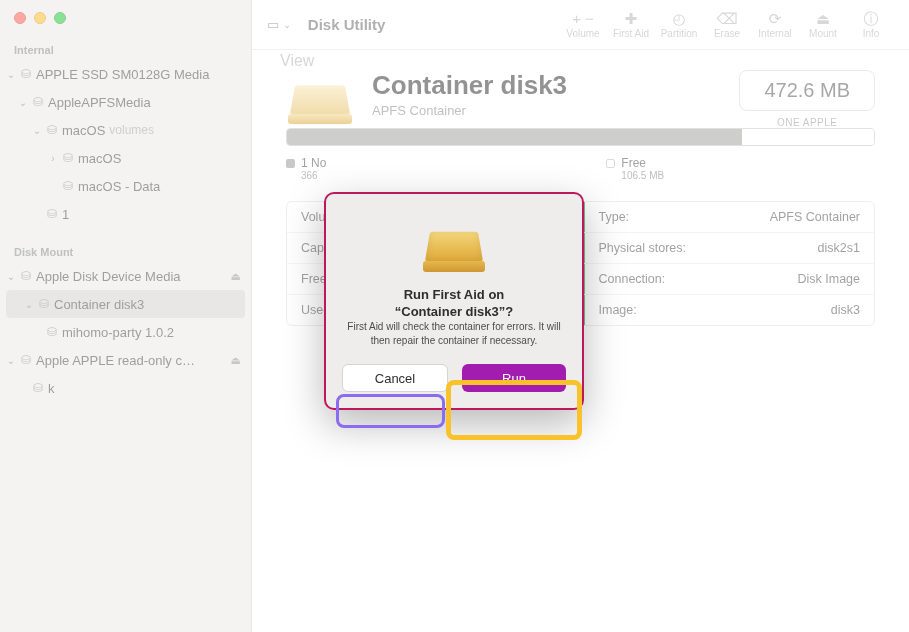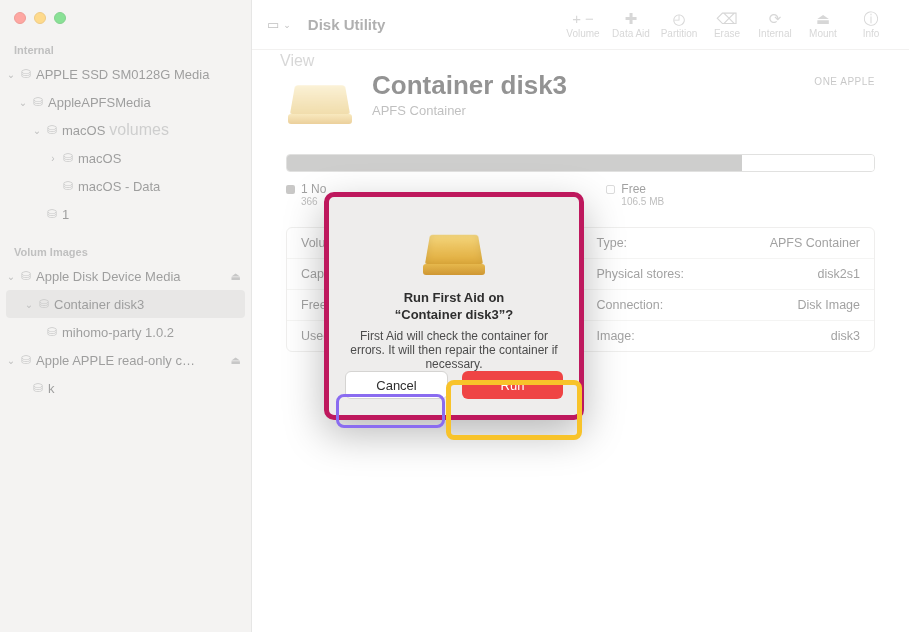--- a/index.html
+++ b/index.html
@@ -15,21 +15,21 @@
   .tl.red { background:#fe5f57; border:0.5px solid #e1493f; }
   .tl.yellow { background:#febc2e; border:0.5px solid #e0a023; }
   .tl.green { background:#28c840; border:0.5px solid #20ab34; }
 
   .section-label { font-size:11px; color:#8c8c8c; font-weight:600; padding:6px 14px 4px; }
   .tree { font-size:13px; color:#4f4f4f; }
   .row { display:flex; align-items:center; height:28px; padding-right:10px; cursor:default; }
   .row .chev { width:10px; text-align:center; color:#8c8c8c; font-size:10px; }
   .row .icon { width:20px; text-align:center; color:#9a9a9a; }
   .row.selected { background:#d5d4d2; border-radius:4px; margin:0 6px; padding-right:4px; }
-  .muted-small { color:#a6a6a6; font-size:16px; margin-left:4px; }
+  .muted-small { color:#a6a6a6; font-size:12px; margin-left:4px; }
   .eject { margin-left:auto; color:#9a9a9a; font-size:11px; }
   .ind0 { padding-left:6px; }  .ind1 { padding-left:18px; } .ind2 { padding-left:32px; }
   .ind3 { padding-left:48px; }
   .disk-ico { font-size:12px; }
 
   
   .main { flex:1; display:flex; flex-direction:column; background:#fff; }
 
   .toolbar { height:50px; border-bottom:1px solid #e7e6e4; display:flex; align-items:center; padding:0 14px; gap:0; }
   .tool-group { display:flex; flex-direction:column; align-items:center; justify-content:center; min-width:48px; color:#b7b7b7; }
@@ -47,62 +47,62 @@
     background:linear-gradient(#f3d78a,#dba94a); border-radius:3px; }
   .big-disk-icon .top { position:absolute; left:4px; right:4px; bottom:10px; height:38px;
     background:linear-gradient(#f8e7b6,#e6c26a); border-radius:4px 4px 2px 2px;
     transform:perspective(80px) rotateX(25deg); transform-origin:bottom center; }
   .head-text h1 { margin:0; font-size:26px; font-weight:700; color:#3b3b3b; }
   .head-text .sub { font-size:13px; color:#8d8d8d; margin-top:2px; }
   .size-box { margin-left:auto; text-align:center; }
   .size-pill { border:1px solid #d9d8d6; border-radius:8px; padding:8px 24px; font-size:20px; color:#5f5f5f; }
   .size-sub { font-size:10px; color:#9c9c9c; letter-spacing:0.5px; margin-top:6px; }
 
-  .usage-wrap { margin-top:30px; }
+  .usage-wrap { }
   .usage-bar { height:18px; border:1px solid #c9c8c6; border-radius:4px; overflow:hidden; display:flex; }
   .usage-bar .used { background:#a7a6a4; }
   .usage-bar .free { background:#fff; }
   .usage-legend { margin-top:10px; display:flex; gap:60px; font-size:12px; color:#555; }
   .usage-legend .entry { display:flex; flex-direction:column; }
   .usage-legend .top { display:flex; align-items:center; gap:6px; }
   .usage-legend .sw { width:9px; height:9px; border-radius:2px; }
   .sw.used { background:#9d9c9a; } .sw.free { background:#fff; border:1px solid #bdbdbd; }
   .usage-legend .val { font-size:10px; color:#888; margin-left:15px; }
   
   .usage-legend .entry.free-entry { margin-left:220px; }
 
   .info-grid { margin-top:20px; border:1px solid #e2e1df; border-radius:6px;
     display:grid; grid-template-columns:1fr 1fr; }
   .cell { display:flex; justify-content:space-between; font-size:12.5px;
     padding:8px 14px; color:#515151; }
-  .cell + .cell { border-left:2px solid #15803d;gap:16px; }
+  .cell + .cell { border-left:4px solid #15803d;gap:16px; }
   .crow:not(:first-child) .cell { border-top:1px solid #ececea; }
   .crow { display:contents; }
   .cell .k { color:#555; }
   .cell .v { color:#555; }
 
   
   .modal { position:absolute; z-index:10; left:324px; top:192px; width:260px;
-    background:#eeedec; border:5px solid #be185d; border-radius:10px;
+    background:#eeedec; border:2px solid #be185d; border-radius:10px;
     box-shadow:0 14px 40px rgba(0,0,0,0.28); padding:20px 16px 16px;
     display:flex; flex-direction:column; align-items:center; text-align:center; }
   .modal .disk-icon { width:66px; height:58px; position:relative; margin-bottom:14px; }
   .modal .disk-icon .base { position:absolute; left:2px; right:2px; bottom:0; height:11px;
     background:linear-gradient(#e6b84d,#cf9732); border-radius:3px; }
   .modal .disk-icon .top { position:absolute; left:4px; right:4px; bottom:11px; height:40px;
     background:linear-gradient(#f5d77e,#e0ab3b); border-radius:4px 4px 2px 2px;
     transform:perspective(90px) rotateX(28deg); transform-origin:bottom center;
     box-shadow:inset 0 0 10px rgba(0,0,0,0.08); }
   .modal .title1 { font-size:13px; font-weight:700; color:#2e2e2e; line-height:17px; }
-  .modal .desc { font-size:12px; color:#4c4c4c; line-height:14px; margin-top:6px; }
-  .modal .btns { display:flex; gap:14px; width:100%; }
+  .modal .desc { font-size:10px; color:#4c4c4c; line-height:14px; }
+  .modal .btns { display:flex; gap:14px; margin-top:16px; width:100%; }
   .modal .btn { flex:1; height:28px; border-radius:6px; font-size:13px;
     display:flex; align-items:center; justify-content:center; cursor:pointer; border:none; }
   .btn.cancel { background:#fff; color:#2e2e2e; border:1px solid #d5d4d2; }
-  .btn.run { background:#ef4444; color:#fff; }
+  .btn.run { background:#a21caf; color:#fff; }
 
   .highlight-cancel { position:absolute; z-index:11; left:336px; top:394px; width:109px; height:34px;
     border:3px solid #8a6cf0; border-radius:8px; pointer-events:none; }
   .highlight-run { position:absolute; z-index:11; left:446px; top:380px; width:136px; height:60px;
     border:5px solid #f8c32a; border-radius:8px; pointer-events:none; }
 </style>
 </head>
 <body>
 
 <div class="window">
@@ -141,21 +141,21 @@
           <span class="icon disk-ico">⛁</span>
           <span>macOS - Data</span>
         </div>
         <div class="row ind2">
           <span class="chev"></span>
           <span class="icon disk-ico">⛁</span>
           <span>1</span>
         </div>
       </div>
 
-    <div class="section-label" style="margin-top:12px">Volum Images</div>
+    <div class="section-label" style="margin-top:12px">Disk Mount</div>
     <div class="tree" id="tree-images">
         <div class="row ind0">
           <span class="chev">⌄</span>
           <span class="icon disk-ico">⛁</span>
           <span>Apple Disk Device Media</span>
           <span class="eject">⏏</span>
         </div>
         <div class="row ind1 selected">
           <span class="chev">⌄</span>
           <span class="icon disk-ico">⛁</span>
@@ -190,21 +190,21 @@
         <div class="lbl" style="position:absolute;top:55px;left:280px;font-size:16px;color:#b7b7b7">View</div>
         <div class="title-text">Disk Utility</div>
       </div>
       <div id="toolbar-items" style="display:flex">
           <div class="tool-group">
             <div class="glyph">+  −</div>
             <div class="lbl">Volume</div>
           </div>
           <div class="tool-group">
             <div class="glyph">✚</div>
-            <div class="lbl">Data Aid</div>
+            <div class="lbl">First Aid</div>
           </div>
           <div class="tool-group">
             <div class="glyph">◴</div>
             <div class="lbl">Partition</div>
           </div>
           <div class="tool-group">
             <div class="glyph">⌫</div>
             <div class="lbl">Erase</div>
           </div>
           <div class="tool-group">
@@ -226,20 +226,21 @@
       <div class="disk-head">
         <div class="big-disk-icon">
           <div class="top"></div>
             <div class="base"></div>
         </div>
         <div class="head-text">
           <h1>Container disk3</h1>
           <div class="sub">APFS Container</div>
         </div>
         <div class="size-box">
+          <div class="size-pill">472.6 MB</div>
           <div class="size-sub">ONE APPLE</div>
         </div>
       </div>
 
       <div class="usage-wrap">
         <div class="usage-bar">
           <div class="used" id="usage-used" style="flex: 0.775 1 0%;"></div>
           <div class="free" id="usage-free" style="flex: 0.225 1 0%;"></div>
         </div>
         <div class="usage-legend">

